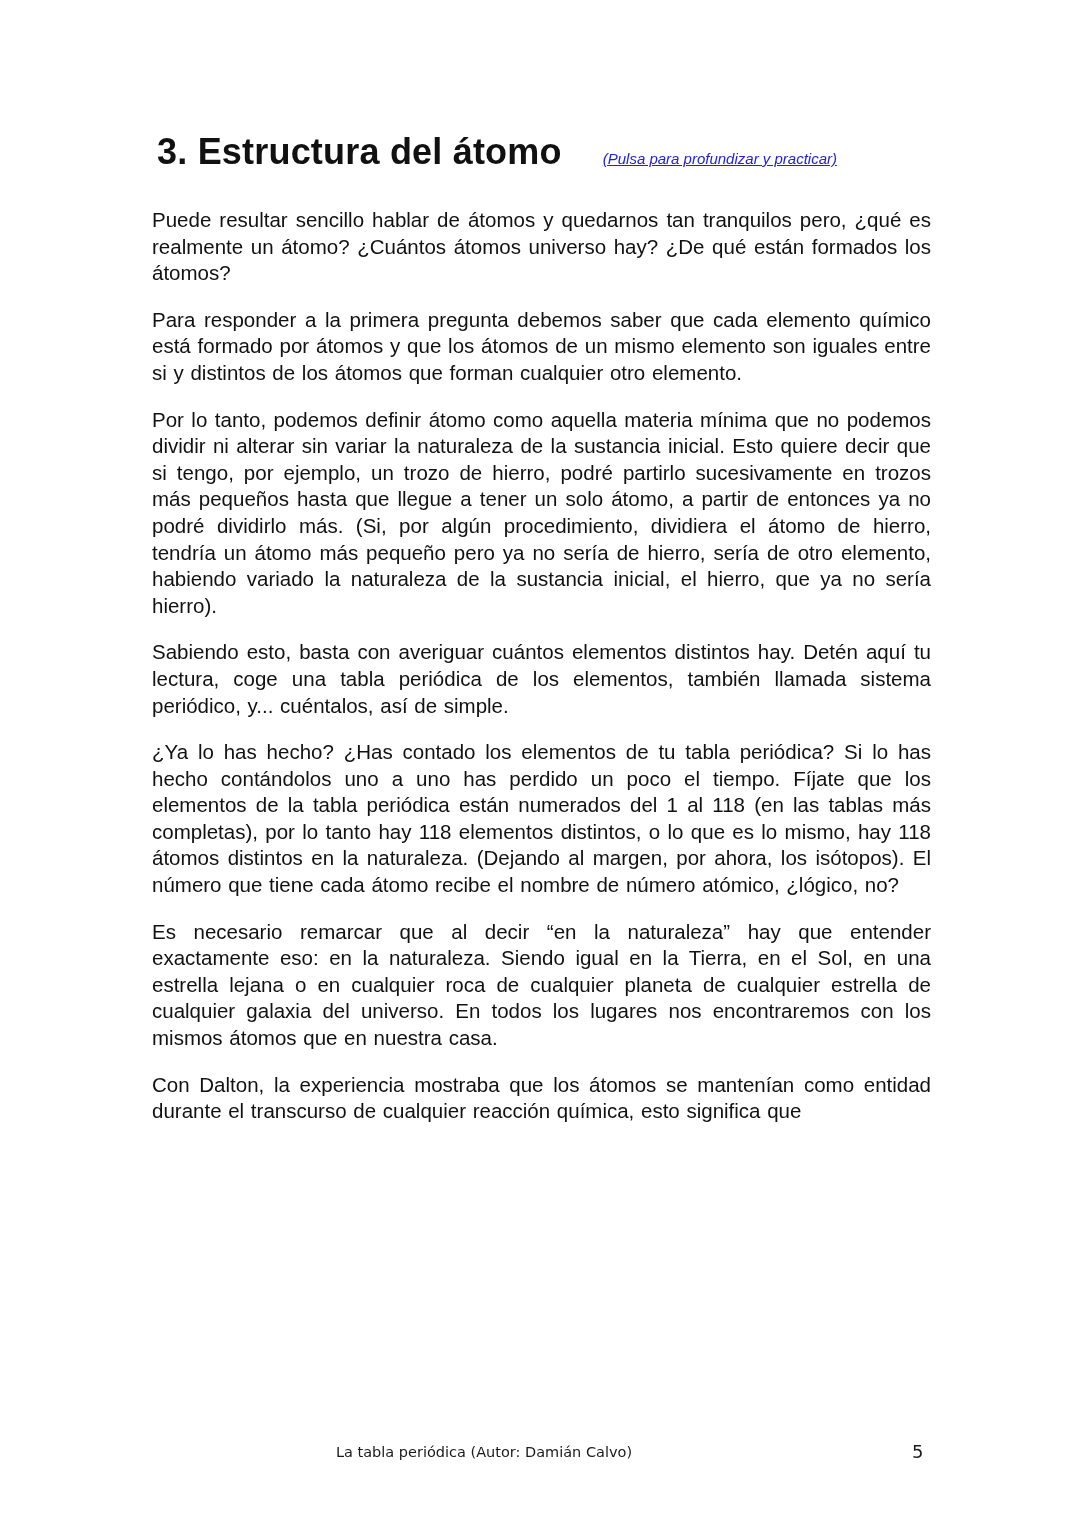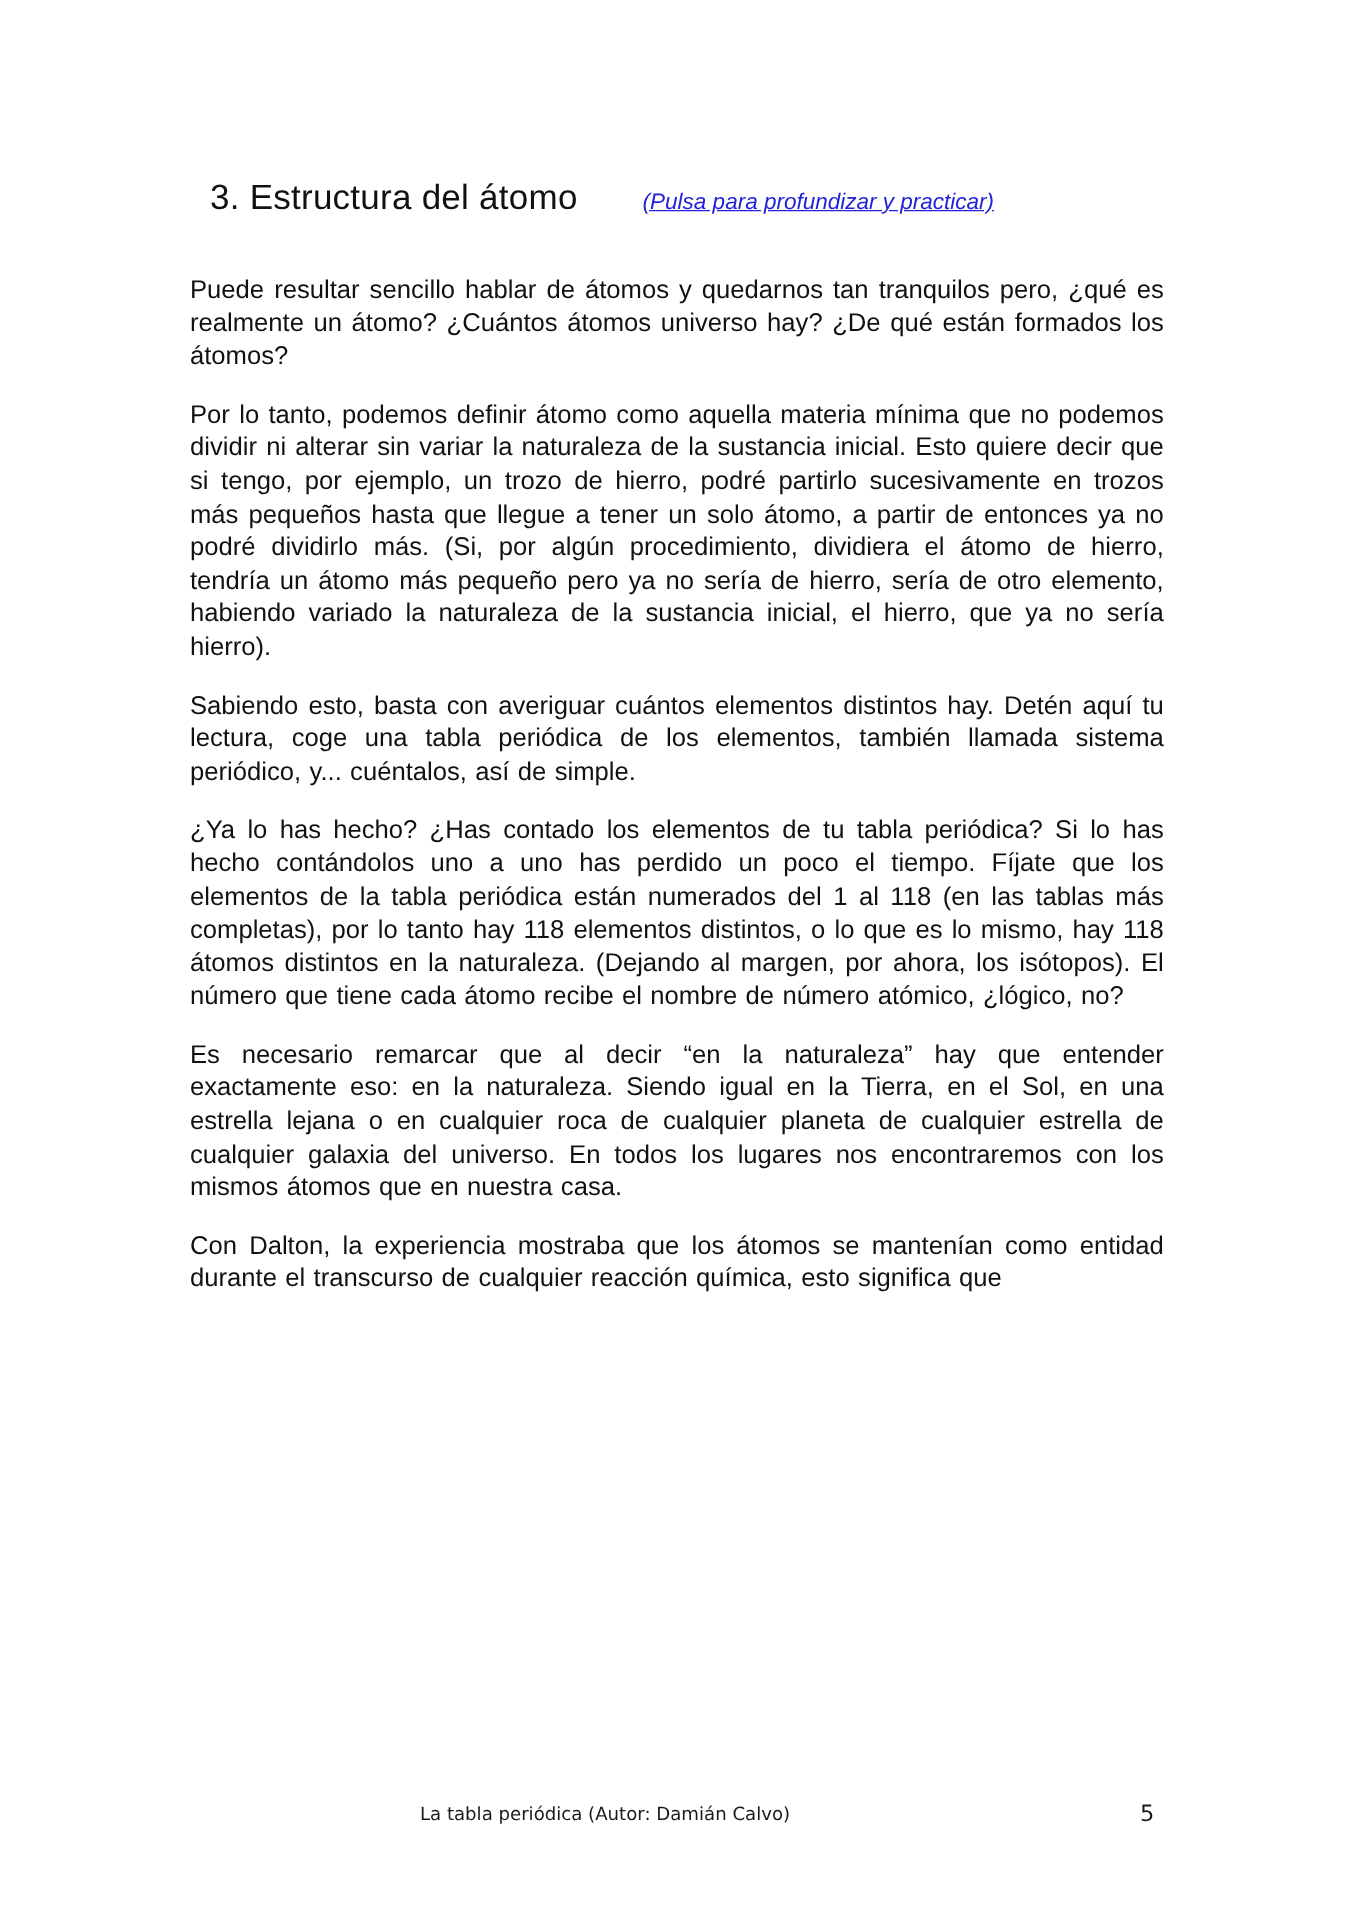--- a/index.html
+++ b/index.html
@@ -24,29 +24,29 @@
     position:absolute;
     left:152px;top:126px;
     width:779px;
   }
   .heading-row{
     display:flex;
     align-items:baseline;
     margin:0 0 29px 0;
   }
   h1.section-heading{
-    font-size:28px;
-    font-weight:normal;
-    margin:16px;
+    font-size:36px;
+    font-weight:bold;
+    margin:5px;
     white-space:nowrap;
     letter-spacing:0.2px;
   }
   a.deep-link{
     margin-left:36px;
-    font-size:18px;
+    font-size:15px;
     font-style:italic;
     font-weight:bold;
     font-weight:normal;
     color:var(--link-color);
     text-decoration:underline;
     white-space:nowrap;
     cursor:pointer;
   }
   p.para{
     font-size:20.5px;
@@ -82,20 +82,21 @@
   <div class="content">
 
     <div class="heading-row">
       <h1 class="section-heading">3. Estructura del átomo</h1>
       <a class="deep-link">(Pulsa para profundizar y practicar)</a>
     </div>
 
     <main>
 
     <p class="para"><span>Puede resultar sencillo hablar de átomos y quedarnos tan tranquilos pero, ¿qué es realmente un átomo? ¿Cuántos átomos universo hay? ¿De qué están formados los átomos?</span></p>
+        <p class="para"><span>Para responder a la primera pregunta debemos saber que cada elemento químico está formado por átomos y que los átomos de un mismo elemento son iguales entre si y distintos de los átomos que forman cualquier otro elemento.</span></p>
         <p class="para"><span>Por lo tanto, podemos definir átomo como aquella materia mínima que no podemos dividir ni alterar sin variar la naturaleza de la sustancia inicial. Esto quiere decir que si tengo, por ejemplo, un trozo de hierro, podré partirlo sucesivamente en trozos más pequeños hasta que llegue a tener un solo átomo, a partir de entonces ya no podré dividirlo más. (Si, por algún procedimiento, dividiera el átomo de hierro, tendría un átomo más pequeño pero ya no sería de hierro, sería de otro elemento, habiendo variado la naturaleza de la sustancia inicial, el hierro, que ya no sería hierro).</span></p>
         <p class="para"><span>Sabiendo esto, basta con averiguar cuántos elementos distintos hay. Detén aquí tu lectura, coge una tabla periódica de los elementos, también llamada sistema periódico, y... cuéntalos, así de simple.</span></p>
         <p class="para"><span>¿Ya lo has hecho? ¿Has contado los elementos de tu tabla periódica? Si lo has hecho contándolos uno a uno has perdido un poco el tiempo. Fíjate que los elementos de la tabla periódica están numerados del 1 al 118 (en las tablas más completas), por lo tanto hay 118 elementos distintos, o lo que es lo mismo, hay 118 átomos distintos en la naturaleza. (Dejando al margen, por ahora, los isótopos). El número que tiene cada átomo recibe el nombre de número atómico, ¿lógico, no?</span></p>
         <p class="para"><span>Es necesario remarcar que al decir “en la naturaleza” hay que entender exactamente eso: en la naturaleza. Siendo igual en la Tierra, en el Sol, en una estrella lejana o en cualquier roca de cualquier planeta de cualquier estrella de cualquier galaxia del universo. En todos los lugares nos encontraremos con los mismos átomos que en nuestra casa.</span></p>
         <p class="para"><span>Con Dalton, la experiencia mostraba que los átomos se mantenían como entidad durante el transcurso de cualquier reacción química, esto significa que</span></p>
       </main>
 
   </div>
 
   <div class="footer-title">La tabla periódica (Autor: Damián Calvo)</div>

